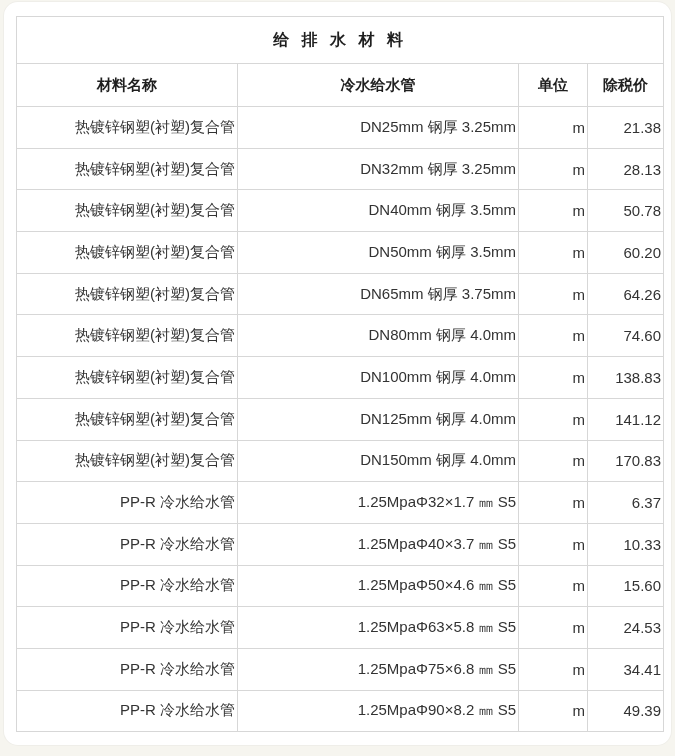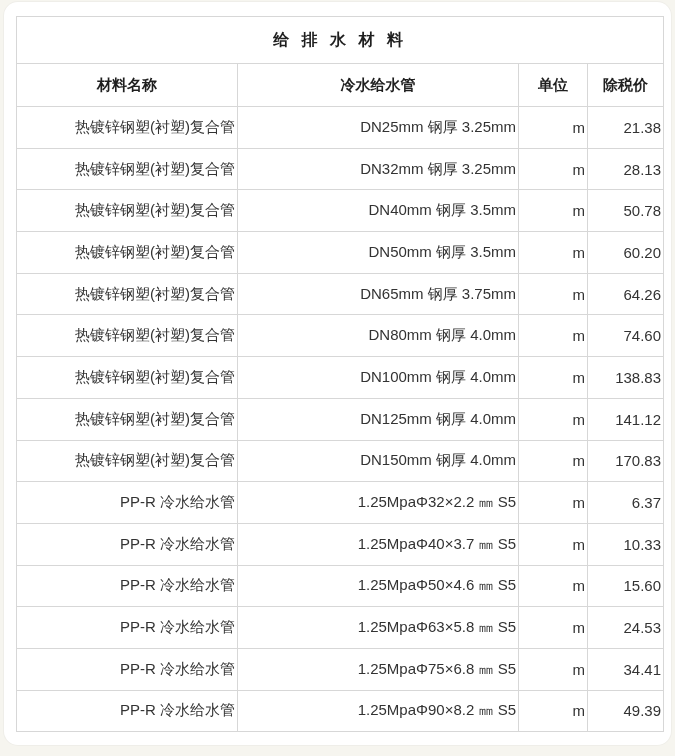--- a/index.html
+++ b/index.html
@@ -141,21 +141,21 @@
             <td>141.12</td>
           </tr>
           <tr>
             <td>热镀锌钢塑(衬塑)复合管</td>
             <td>DN150mm 钢厚 4.0mm</td>
             <td>m</td>
             <td>170.83</td>
           </tr>
           <tr>
             <td>PP-R 冷水给水管</td>
-            <td>1.25MpaΦ32×2.2 ㎜ S5</td>
+            <td>1.25MpaΦ32×1.7 ㎜ S5</td>
             <td>m</td>
             <td>6.37</td>
           </tr>
           <tr>
             <td>PP-R 冷水给水管</td>
             <td>1.25MpaΦ40×3.7 ㎜ S5</td>
             <td>m</td>
             <td>10.33</td>
           </tr>
           <tr>

